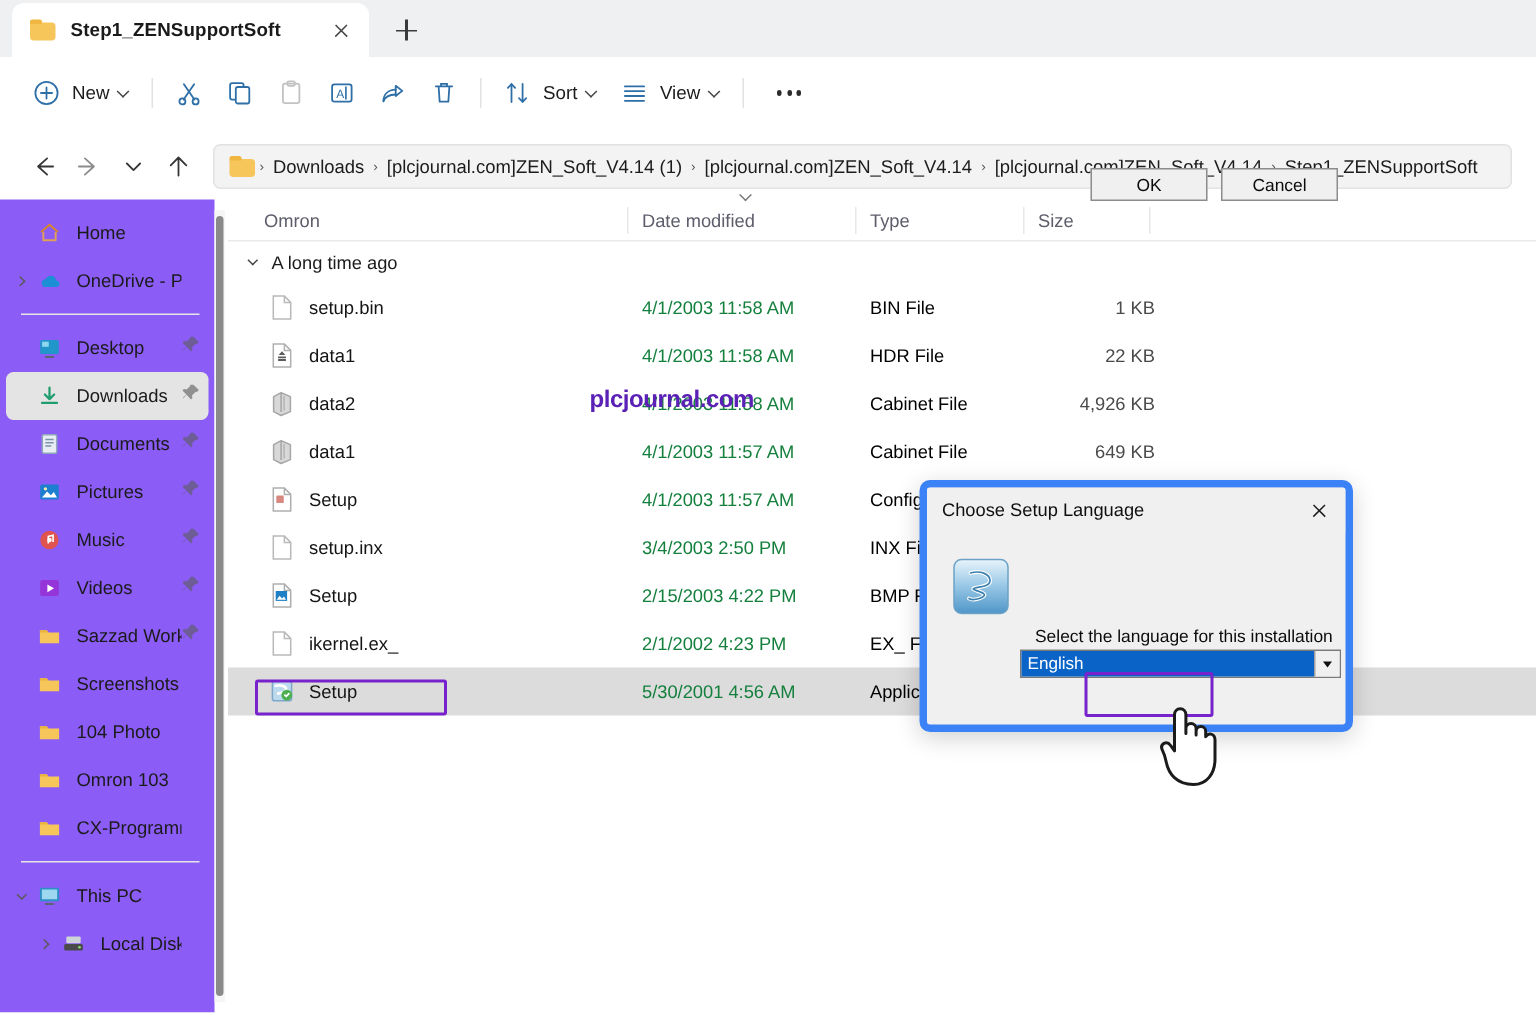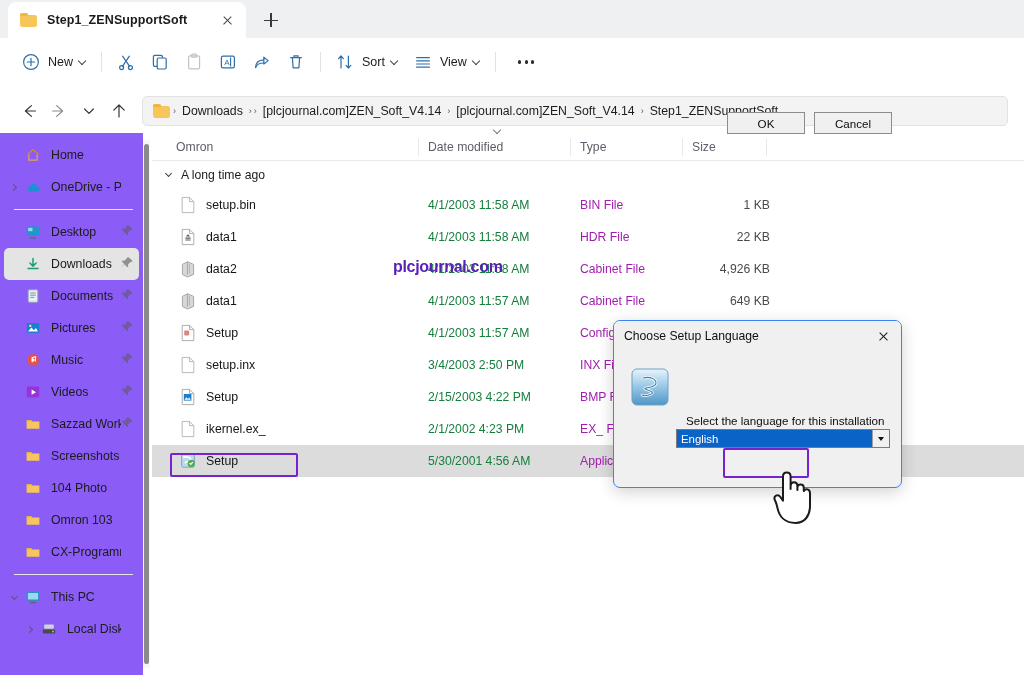--- a/index.html
+++ b/index.html
@@ -162,39 +162,39 @@
   }
   .row.sel { background:#dcdcdc; }
   .cell-name {
     position:absolute; left:18px; display:flex; align-items:center; height:32px;
   }
   .cell-name .fi { width:16px; height:18px; flex:0 0 auto; }
   .cell-name span {
     font-size:12.3px; color:#151515; margin-left:10px; white-space:nowrap;
   }
   .cell-date { position:absolute; left:276px; font-size:12.2px; color:#15803d; }
-  .cell-type { position:absolute; left:428px; font-size:12.2px; color:#a21caf; }
+  .cell-type { position:absolute; left:428px; font-size:12.2px; color:#000000; }
   .cell-size { position:absolute; left:540px; width:78px; text-align:right; font-size:12.2px; color:#4a4a4a; }
 
   
   .anno {
     position:absolute; border:2.4px solid #7722cc; border-radius:2px; pointer-events:none;
   }
 
   
   .watermark {
     position:absolute; left:393px; top:258px; font-size:16px; font-weight:700;
     color:#5b21b6; letter-spacing:-0.3px; pointer-events:none;
     font-family:"Liberation Sans", sans-serif;
   }
 
   
   .dlg {
     position:absolute; left:613px; top:320px; width:289px; height:168px;
-    background:#f0f0f0; border:1px solid #3b82f6; border-radius:7px;
+    background:#f0f0f0; border:5px solid #3b82f6; border-radius:7px;
     box-shadow:0 4px 16px rgba(0,0,0,.18);
     overflow:hidden;
   }
   .dlg-tb {
     height:30px; display:flex; align-items:center; padding-left:10px;
     background:#f0f0f0;
   }
   .dlg-title { font-size:12.2px; color:#101010; flex:1 1 auto; white-space:nowrap; }
   .dlg-x { width:36px; height:28px; position:relative; cursor:default; }
   .dlg-x:before,.dlg-x:after{
@@ -362,20 +362,21 @@
       <svg width="18" height="18" viewBox="0 0 18 18">
         <path d="M3.8 8.2L9 3l5.2 5.2M9 3v12" fill="none" stroke="#363636" stroke-width="1.2" stroke-linecap="round" stroke-linejoin="round"></path>
       </svg>
     </div>
 
     <div class="crumbs">
       <div class="crumb-folder"></div>
       <span class="crumb-sep">›</span>
       <span class="crumb">Downloads</span>
       <span class="crumb-sep">›</span>
+      <span class="crumb">[plcjournal.com]ZEN_Soft_V4.14 (1)</span>
       <span class="crumb-sep">›</span>
       <span class="crumb">[plcjournal.com]ZEN_Soft_V4.14</span>
       <span class="crumb-sep">›</span>
       <span class="crumb">[plcjournal.com]ZEN_Soft_V4.14</span>
       <span class="crumb-sep">›</span>
       <span class="crumb">Step1_ZENSupportSoft</span>
     </div>
   </div>
 
   <div class="sidebar" id="sidebar">

